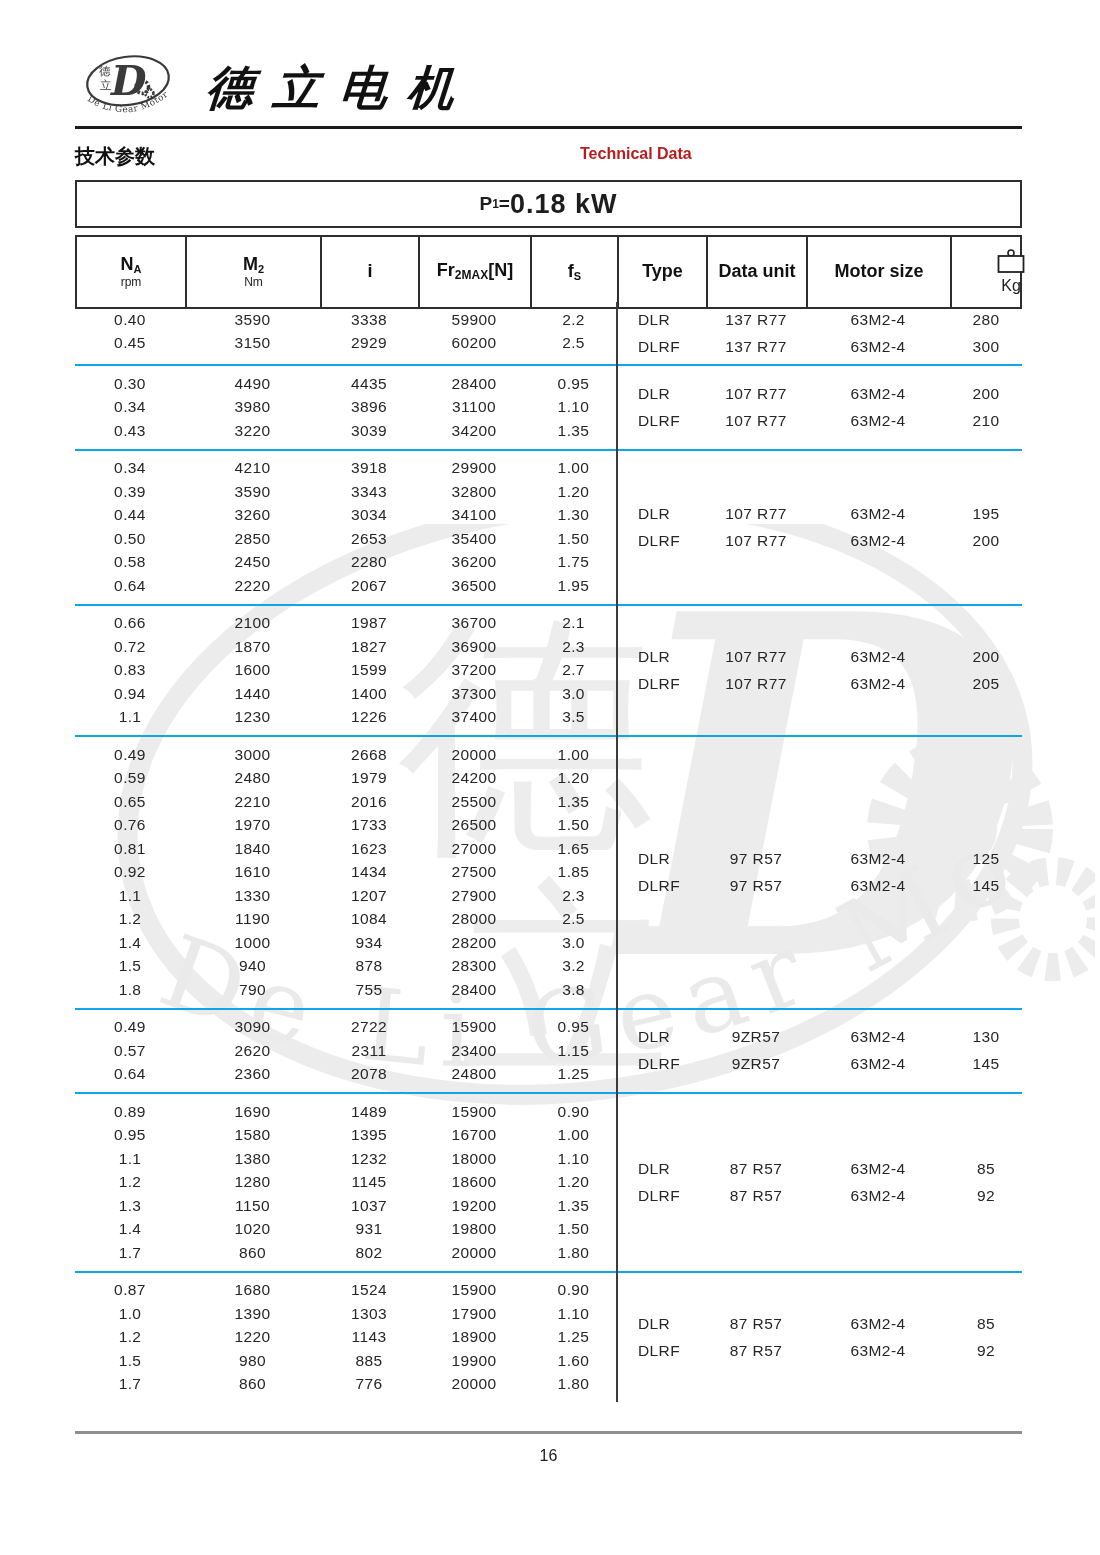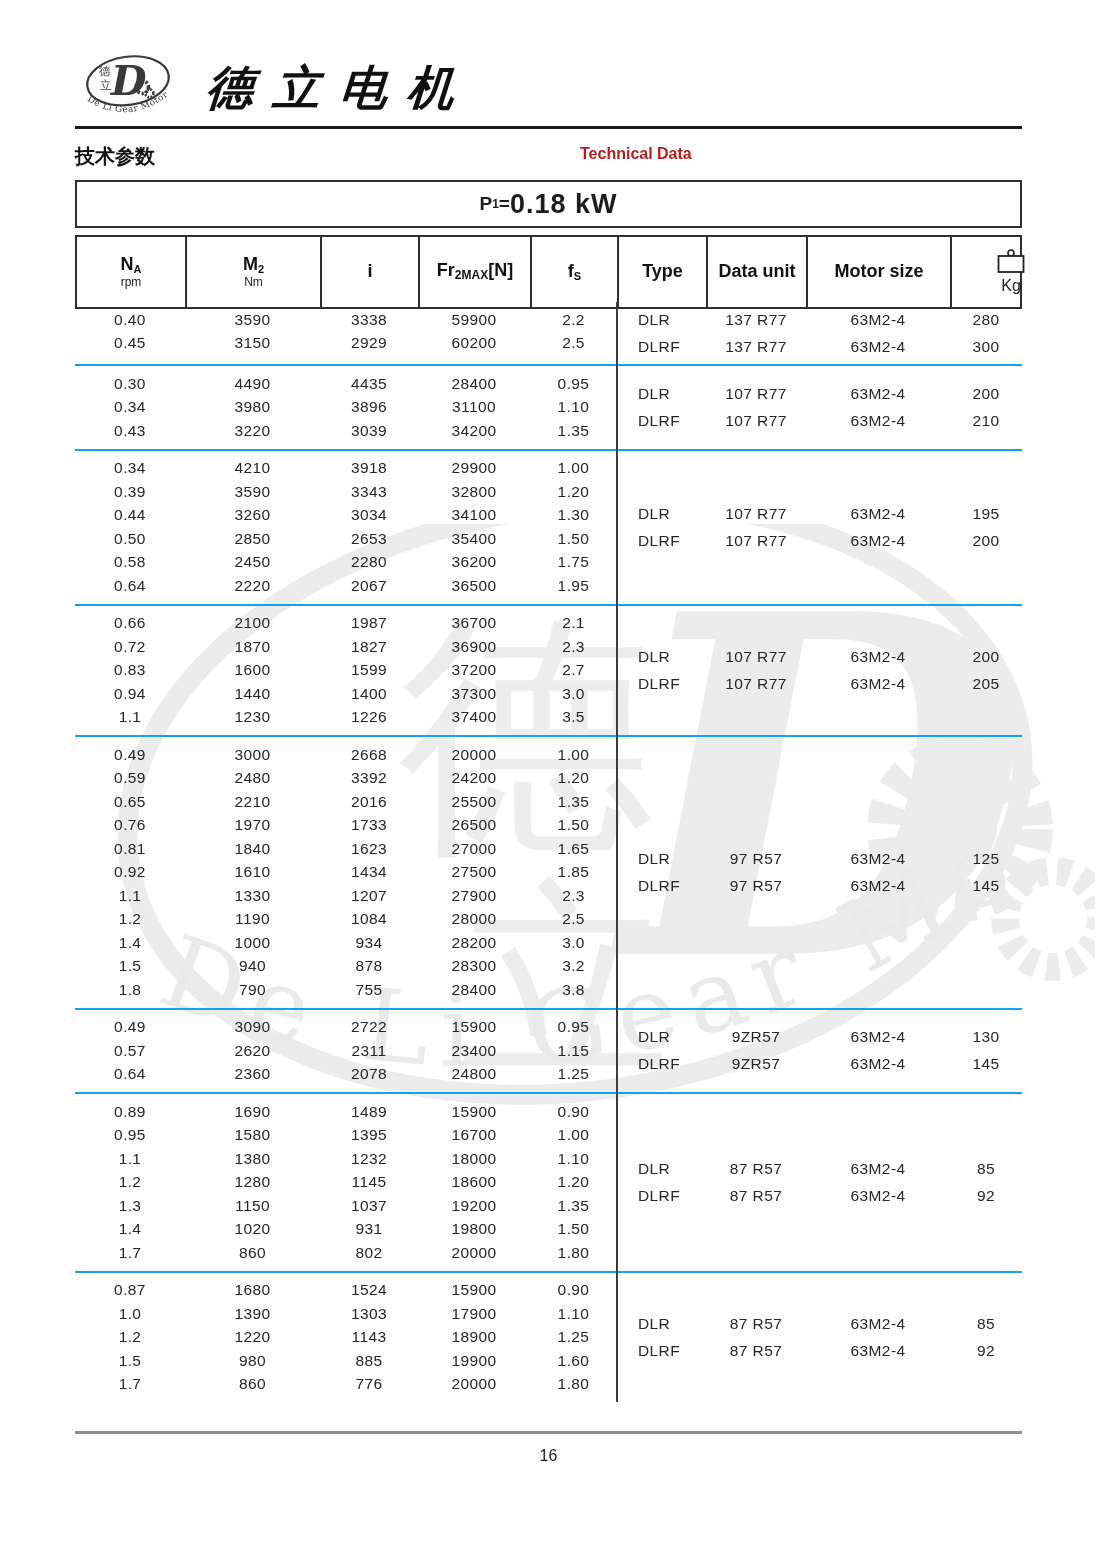--- a/index.html
+++ b/index.html
@@ -302,21 +302,21 @@
   </div>
         <div class="group">
     <div class="group-left">
             <div class="cell">0.49</div>
             <div class="cell">3000</div>
             <div class="cell">2668</div>
             <div class="cell">20000</div>
             <div class="cell">1.00</div>
             <div class="cell">0.59</div>
             <div class="cell">2480</div>
-            <div class="cell">3392</div>
+            <div class="cell">1979</div>
             <div class="cell">24200</div>
             <div class="cell">1.20</div>
             <div class="cell">0.65</div>
             <div class="cell">2210</div>
             <div class="cell">2016</div>
             <div class="cell">25500</div>
             <div class="cell">1.35</div>
             <div class="cell">0.76</div>
             <div class="cell">1970</div>
             <div class="cell">1733</div>

